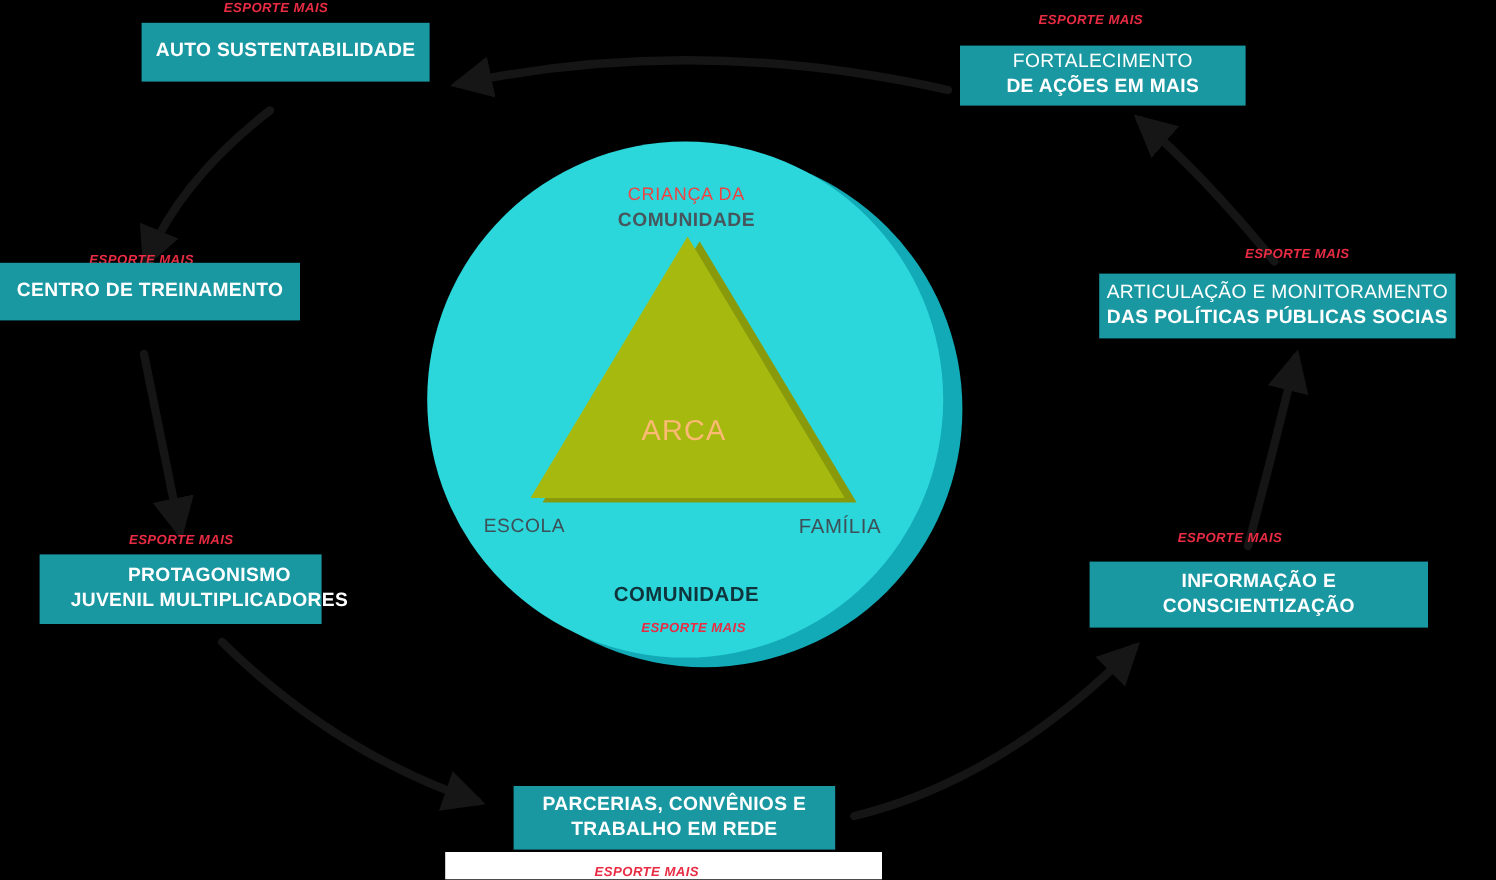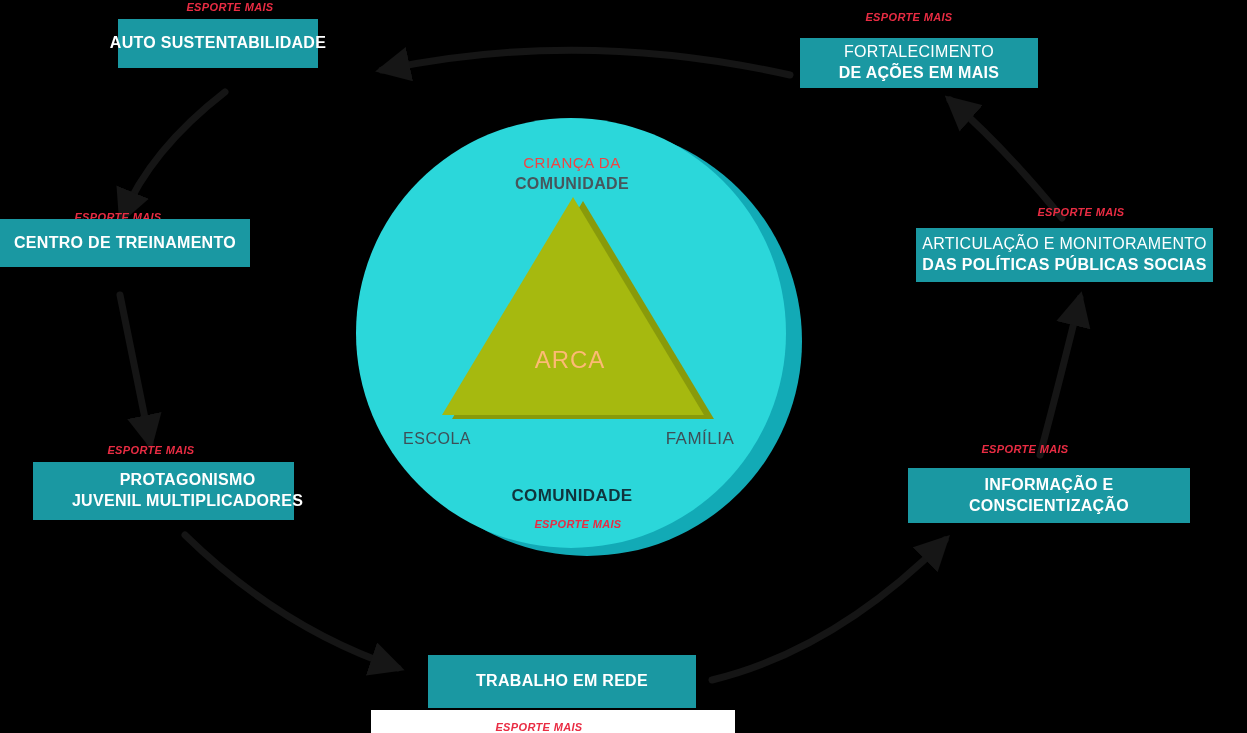--- a/index.html
+++ b/index.html
@@ -123,21 +123,21 @@
     <div class="t1">CRIANÇA DA</div>
     <div class="t2">COMUNIDADE</div>
   </div>
   <div class="c-arca">ARCA</div>
   <div class="c-escola">ESCOLA</div>
   <div class="c-familia">FAMÍLIA</div>
   <div class="c-comunidade">COMUNIDADE</div>
   <div class="tag c-tag">ESPORTE MAIS</div>
 
   <div class="tag" style="left:230px; top:1px;">ESPORTE MAIS</div>
-  <div class="box" style="left:118px; top:19px; width:200px; height:49px;">
+  <div class="box" style="left:118px; top:19px; width:240px; height:49px;">
     <div class="l bold">AUTO SUSTENTABILIDADE</div>
   </div>
 
   <div class="tag" style="left:909px; top:11px;">ESPORTE MAIS</div>
   <div class="box" style="left:800px; top:38px; width:238px; height:50px;">
     <div class="l">FORTALECIMENTO</div>
     <div class="l bold">DE AÇÕES EM MAIS</div>
   </div>
 
   <div class="tag" style="left:118px; top:211px;">ESPORTE MAIS</div>
@@ -145,30 +145,31 @@
     <div class="l bold">CENTRO DE TREINAMENTO</div>
   </div>
 
   <div class="tag" style="left:1081px; top:206px;">ESPORTE MAIS</div>
   <div class="box" style="left:916px; top:228px; width:297px; height:54px;">
     <div class="l">ARTICULAÇÃO E MONITORAMENTO</div>
     <div class="l bold">DAS POLÍTICAS PÚBLICAS SOCIAS</div>
   </div>
 
   <div class="tag" style="left:151px; top:444px;">ESPORTE MAIS</div>
-  <div class="box" style="left:33px; top:462px; width:261px; height:58px;padding-left:48px;">
+  <div class="box" style="left:33px; top:462px; width:235px; height:58px;padding-left:48px;">
     <div class="l bold">PROTAGONISMO</div>
     <div class="l bold">JUVENIL MULTIPLICADORES</div>
   </div>
 
   <div class="tag" style="left:1025px; top:443px;">ESPORTE MAIS</div>
   <div class="box" style="left:908px; top:468px; width:282px; height:55px;">
     <div class="l bold">INFORMAÇÃO E</div>
     <div class="l bold">CONSCIENTIZAÇÃO</div>
   </div>
 
   <div class="box" style="left:428px; top:655px; width:268px; height:53px;">
+    <div class="l bold">PARCERIAS, CONVÊNIOS E</div>
     <div class="l bold">TRABALHO EM REDE</div>
   </div>
   <div class="white-strip"></div>
   <div class="tag tag-bottom">ESPORTE MAIS</div>
 
 </div>
 
 </body></html>

